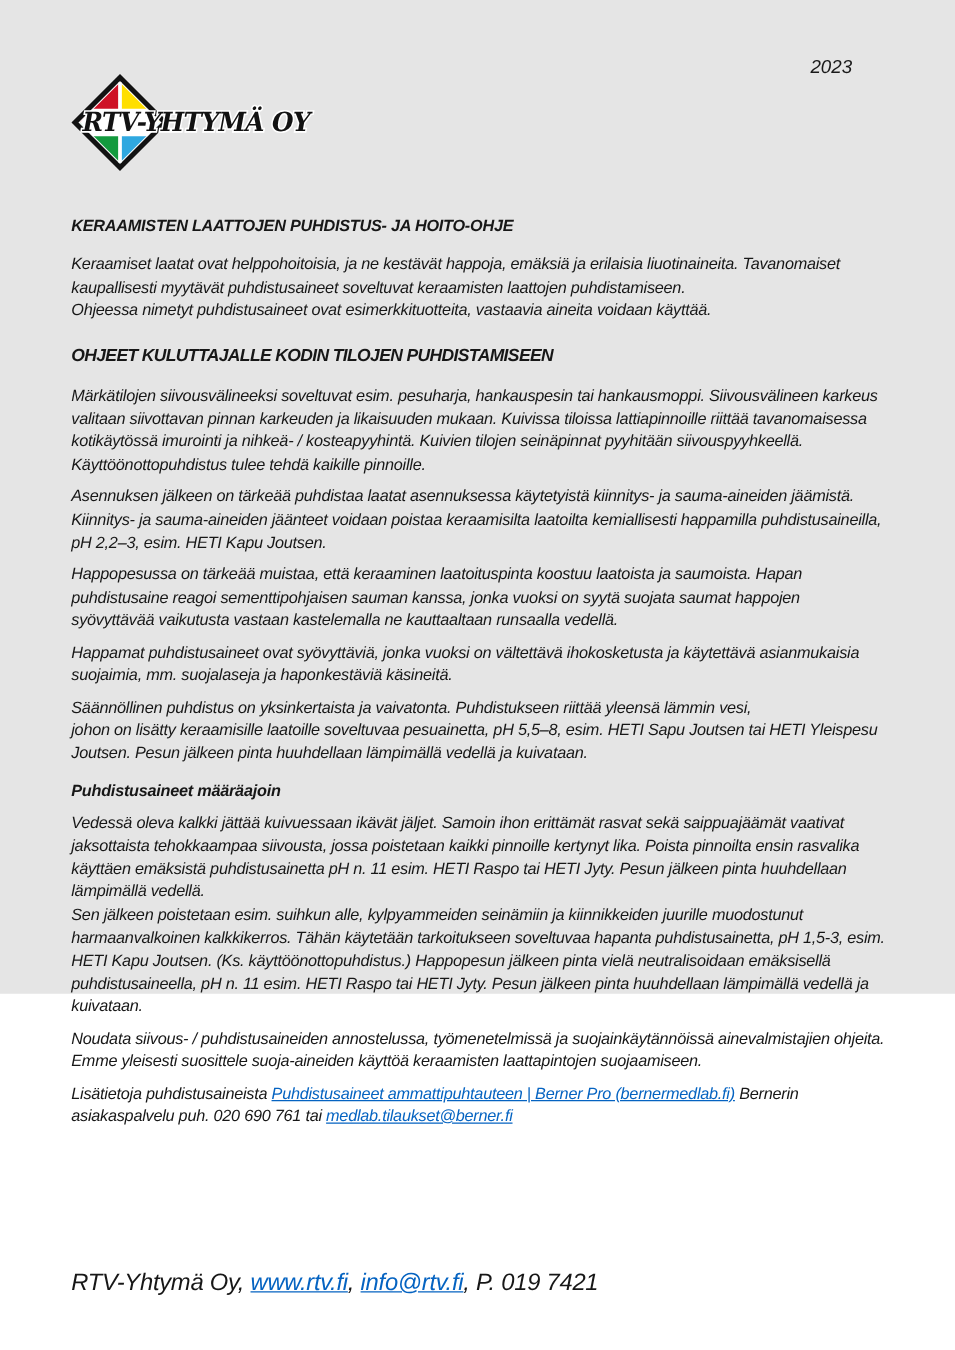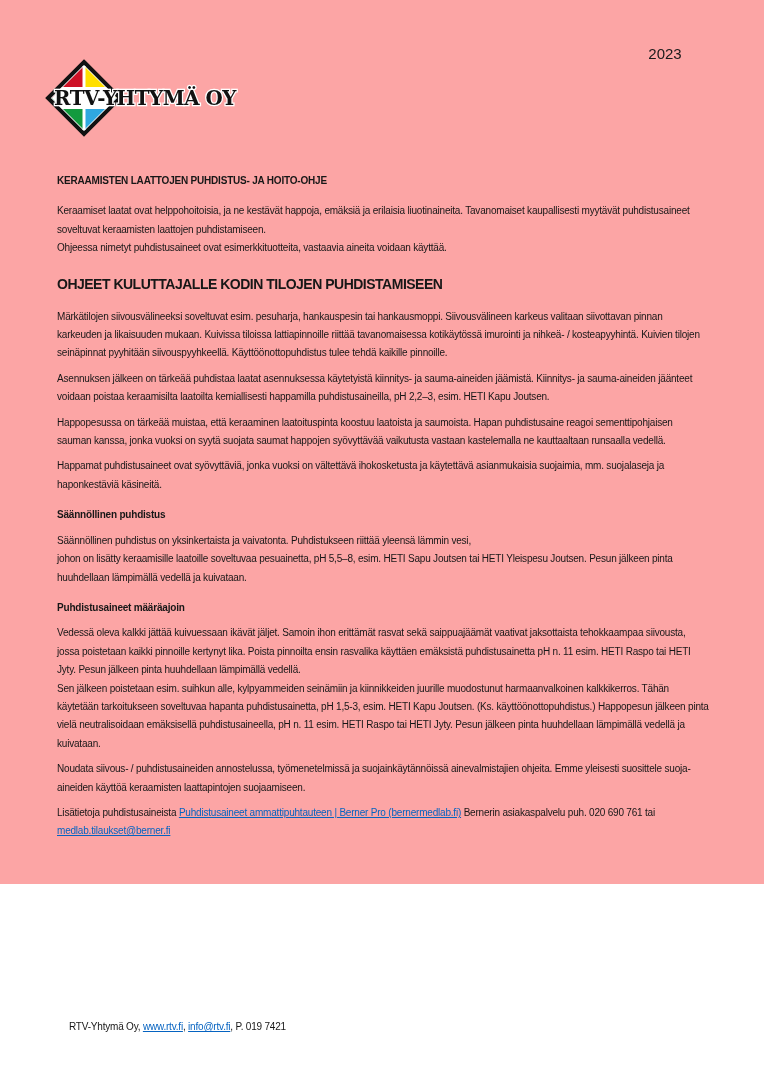--- a/index.html
+++ b/index.html
@@ -8,35 +8,36 @@
     background: #ffffff;
     width: 764px;
     height: 1080px;
     overflow: hidden;
     font-family: "Liberation Sans", "DejaVu Sans", sans-serif;
     color: #171717;
   }
   .page {
     position: relative;
     width: 764px;
-    height: 884px;
-    background: #fca5a5;
+    height: 795px;
+    background: #e5e5e5;
+    font-style: italic;
   }
   .year {
     position: absolute;
     top: 45px;
     left: 630px;
     width: 70px;
     text-align: center;
     font-size: 15px;
     color: #1a1a1a;
   }
   .logo {
     position: absolute;
-    left: 42px;
+    left: 54px;
     top: 56px;
     width: 210px;
     height: 84px;
   }
   .logo svg { display: block; }
   .logo text {
     font-family: "DejaVu Serif", "Liberation Serif", serif;
     font-weight: 700;
     fill: #121212;
     stroke: #ffffff;
@@ -45,21 +46,21 @@
     letter-spacing: -0.5px;
   }
   .content {
     position: absolute;
     left: 57px;
     top: 172px;
     width: 652px;
   }
   .content p {
     margin: 0 0 7px 0;
-    font-size: 10px;
+    font-size: 13px;
     line-height: 18.4px;
     letter-spacing: -0.2px;
     white-space: pre-line;
   }
   .doc-title {
     font-weight: bold;
     margin-bottom: 12px !important;
   }
   .main-heading {
     font-size: 14px;
@@ -75,24 +76,23 @@
   .p-inline { white-space: normal !important; }
   a.link {
     color: #0563c1;
     text-decoration: underline;
     cursor: pointer;
   }
   .footer {
     position: absolute;
     left: 57px;
     top: 1018px;
-    font-size: 10px;
+    font-size: 19px;
     letter-spacing: -0.2px;
     line-height: 18.4px;
-    margin-left: 12px;
   }
 </style>
 </head>
 <body>
 
 <div class="page">
 
   <div class="year">2023</div>
 
   <div class="logo">
@@ -120,21 +120,20 @@
     <p>Märkätilojen siivousvälineeksi soveltuvat esim. pesuharja, hankauspesin tai hankausmoppi. Siivousvälineen karkeus valitaan siivottavan pinnan karkeuden ja likaisuuden mukaan. Kuivissa tiloissa lattiapinnoille riittää tavanomaisessa kotikäytössä imurointi ja nihkeä- / kosteapyyhintä. Kuivien tilojen seinäpinnat pyyhitään siivouspyyhkeellä. Käyttöönottopuhdistus tulee tehdä kaikille pinnoille.</p>
 
 
     <p>Asennuksen jälkeen on tärkeää puhdistaa laatat asennuksessa käytetyistä kiinnitys- ja sauma-aineiden jäämistä. Kiinnitys- ja sauma-aineiden jäänteet voidaan poistaa keraamisilta laatoilta kemiallisesti happamilla puhdistusaineilla, pH 2,2–3, esim. HETI Kapu Joutsen.</p>
 
     <p>Happopesussa on tärkeää muistaa, että keraaminen laatoituspinta koostuu laatoista ja saumoista. Hapan puhdistusaine reagoi sementtipohjaisen sauman kanssa, jonka vuoksi on syytä suojata saumat happojen syövyttävää vaikutusta vastaan kastelemalla ne kauttaaltaan runsaalla vedellä.</p>
 
     <p>Happamat puhdistusaineet ovat syövyttäviä, jonka vuoksi on vältettävä ihokosketusta ja käytettävä asianmukaisia suojaimia, mm. suojalaseja ja haponkestäviä käsineitä.</p>
 
 
-    <p class="subhead">Säännöllinen puhdistus</p>
 
     <p>Säännöllinen puhdistus on yksinkertaista ja vaivatonta. Puhdistukseen riittää yleensä lämmin vesi,
 johon on lisätty keraamisille laatoille soveltuvaa pesuainetta, pH 5,5–8, esim. HETI Sapu Joutsen tai HETI Yleispesu Joutsen. Pesun jälkeen pinta huuhdellaan lämpimällä vedellä ja kuivataan.</p>
 
     <p class="subhead">Puhdistusaineet määräajoin</p>
 
     <p>Vedessä oleva kalkki jättää kuivuessaan ikävät jäljet. Samoin ihon erittämät rasvat sekä saippuajäämät vaativat jaksottaista tehokkaampaa siivousta, jossa poistetaan kaikki pinnoille kertynyt lika. Poista pinnoilta ensin rasvalika käyttäen emäksistä puhdistusainetta pH n. 11 esim. HETI Raspo tai HETI Jyty. Pesun jälkeen pinta huuhdellaan lämpimällä vedellä.
 Sen jälkeen poistetaan esim. suihkun alle, kylpyammeiden seinämiin ja kiinnikkeiden juurille muodostunut harmaanvalkoinen kalkkikerros. Tähän käytetään tarkoitukseen soveltuvaa hapanta puhdistusainetta, pH 1,5-3, esim. HETI Kapu Joutsen. (Ks. käyttöönottopuhdistus.) Happopesun jälkeen pinta vielä neutralisoidaan emäksisellä puhdistusaineella, pH n. 11 esim. HETI Raspo tai HETI Jyty. Pesun jälkeen pinta huuhdellaan lämpimällä vedellä ja kuivataan.</p>
 
     <p>Noudata siivous- / puhdistusaineiden annostelussa, työmenetelmissä ja suojainkäytännöissä ainevalmistajien ohjeita. Emme yleisesti suosittele suoja-aineiden käyttöä keraamisten laattapintojen suojaamiseen.</p>

